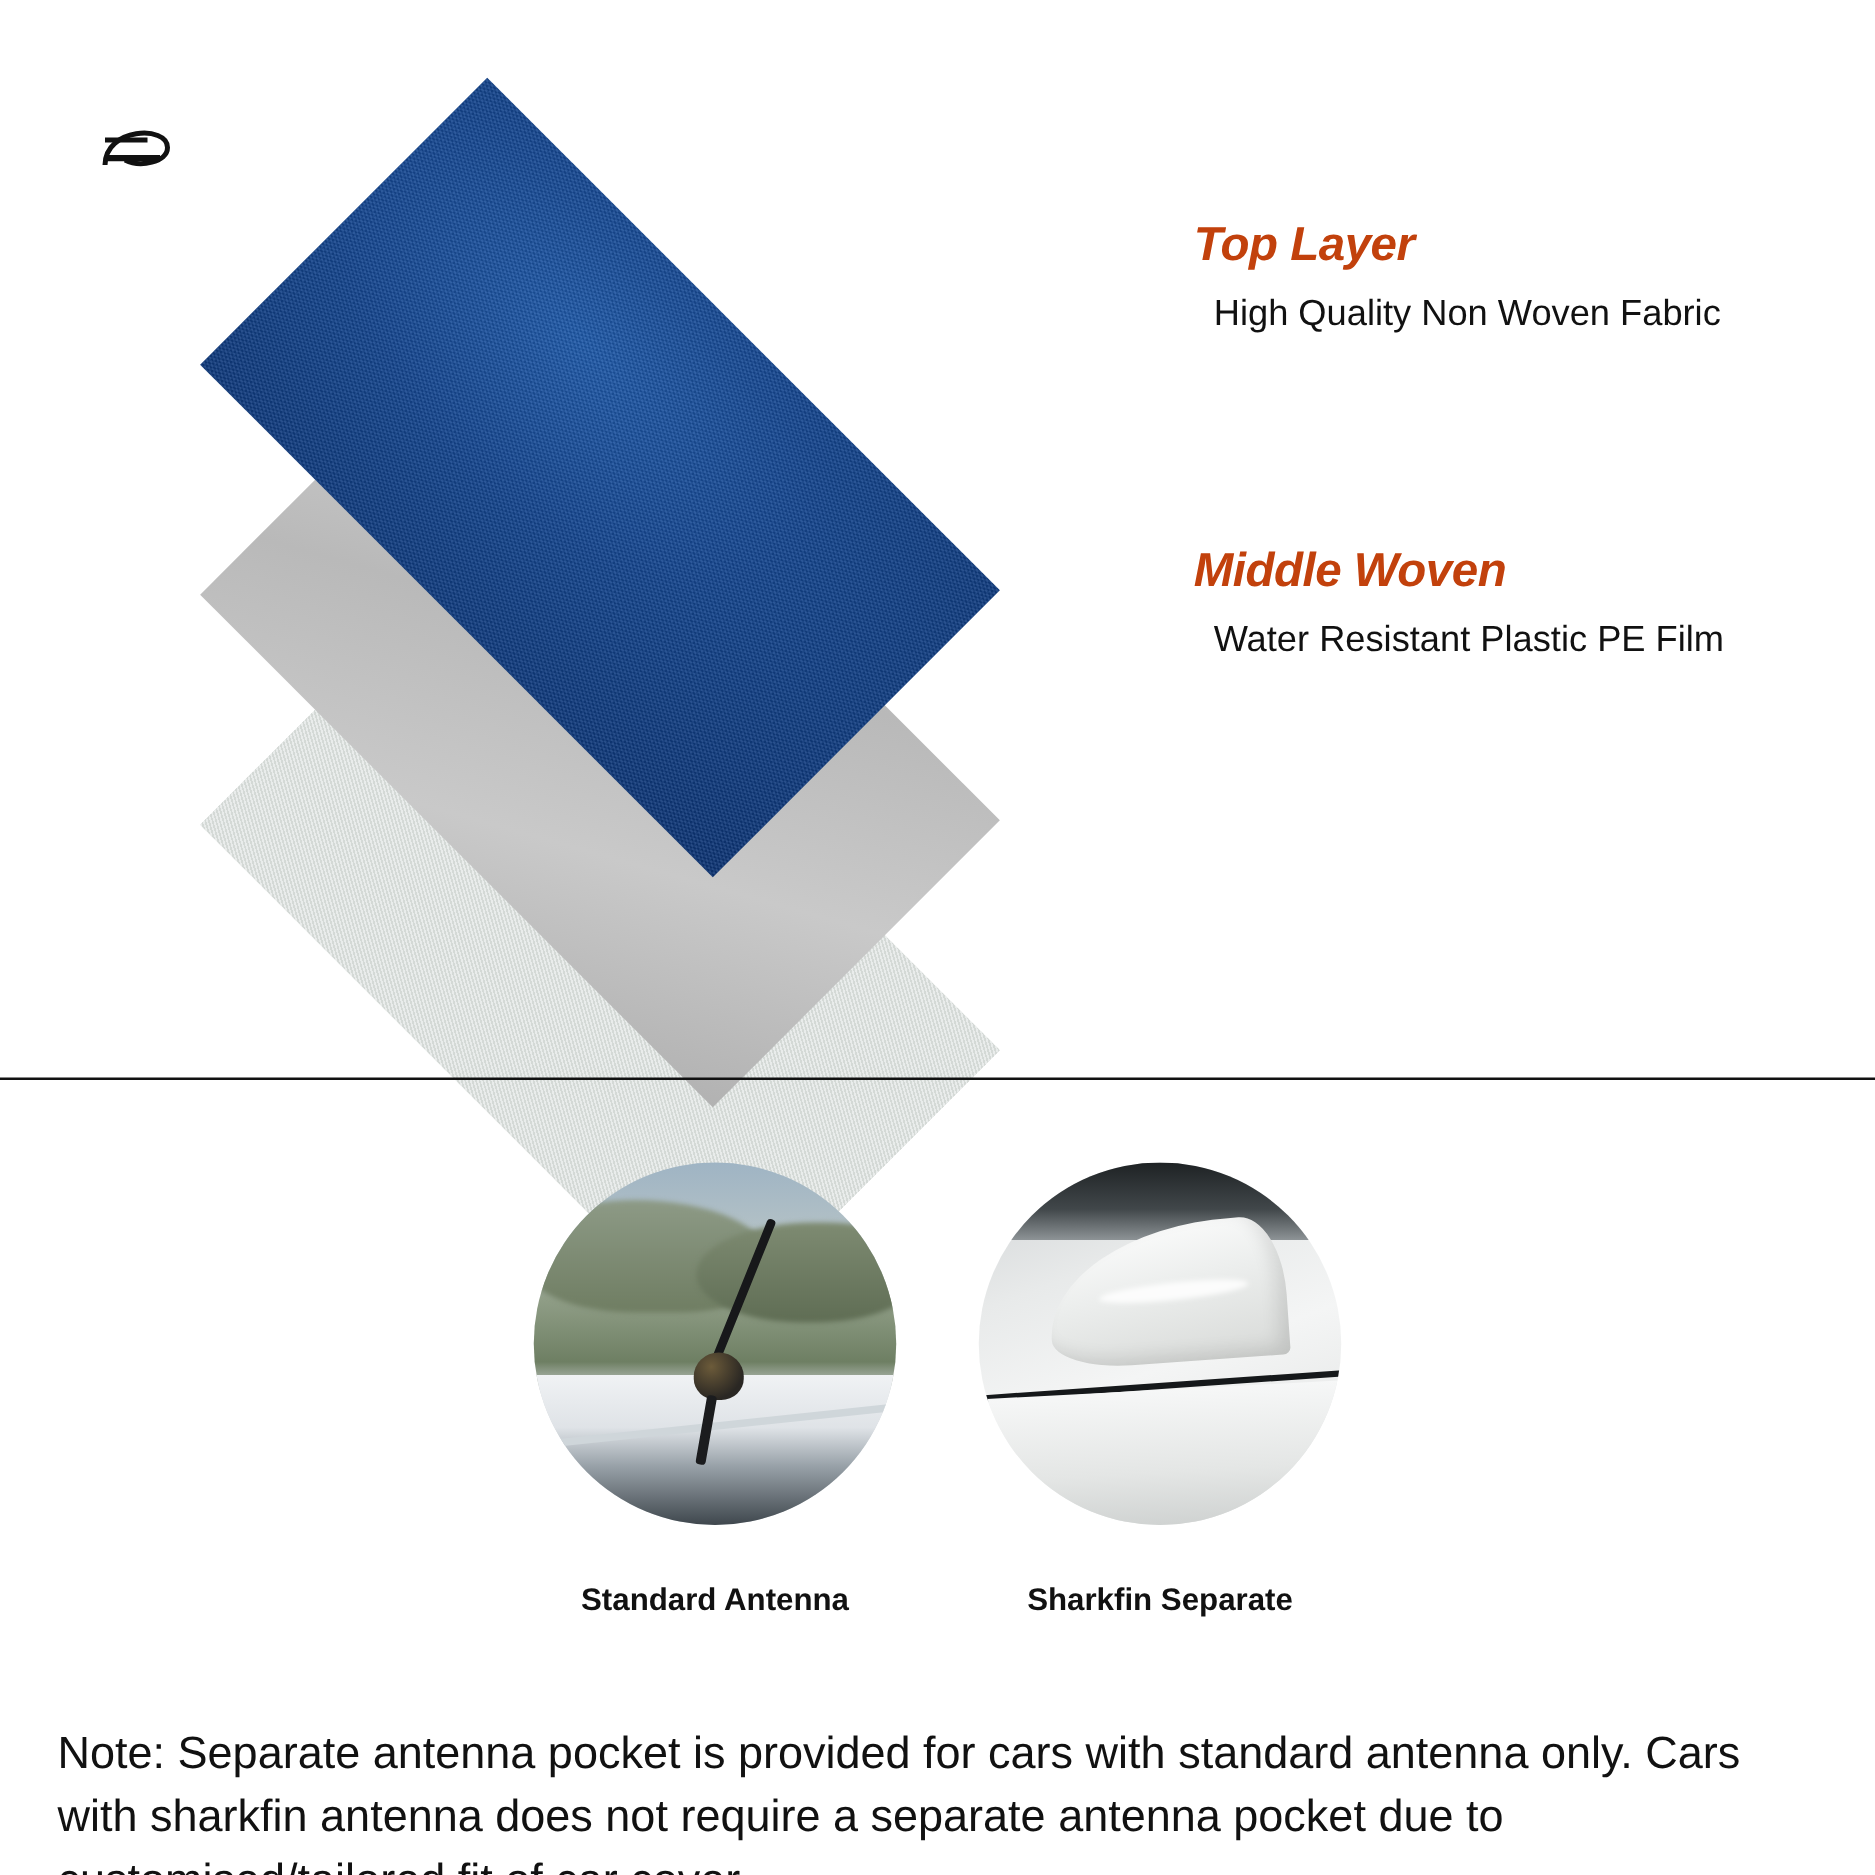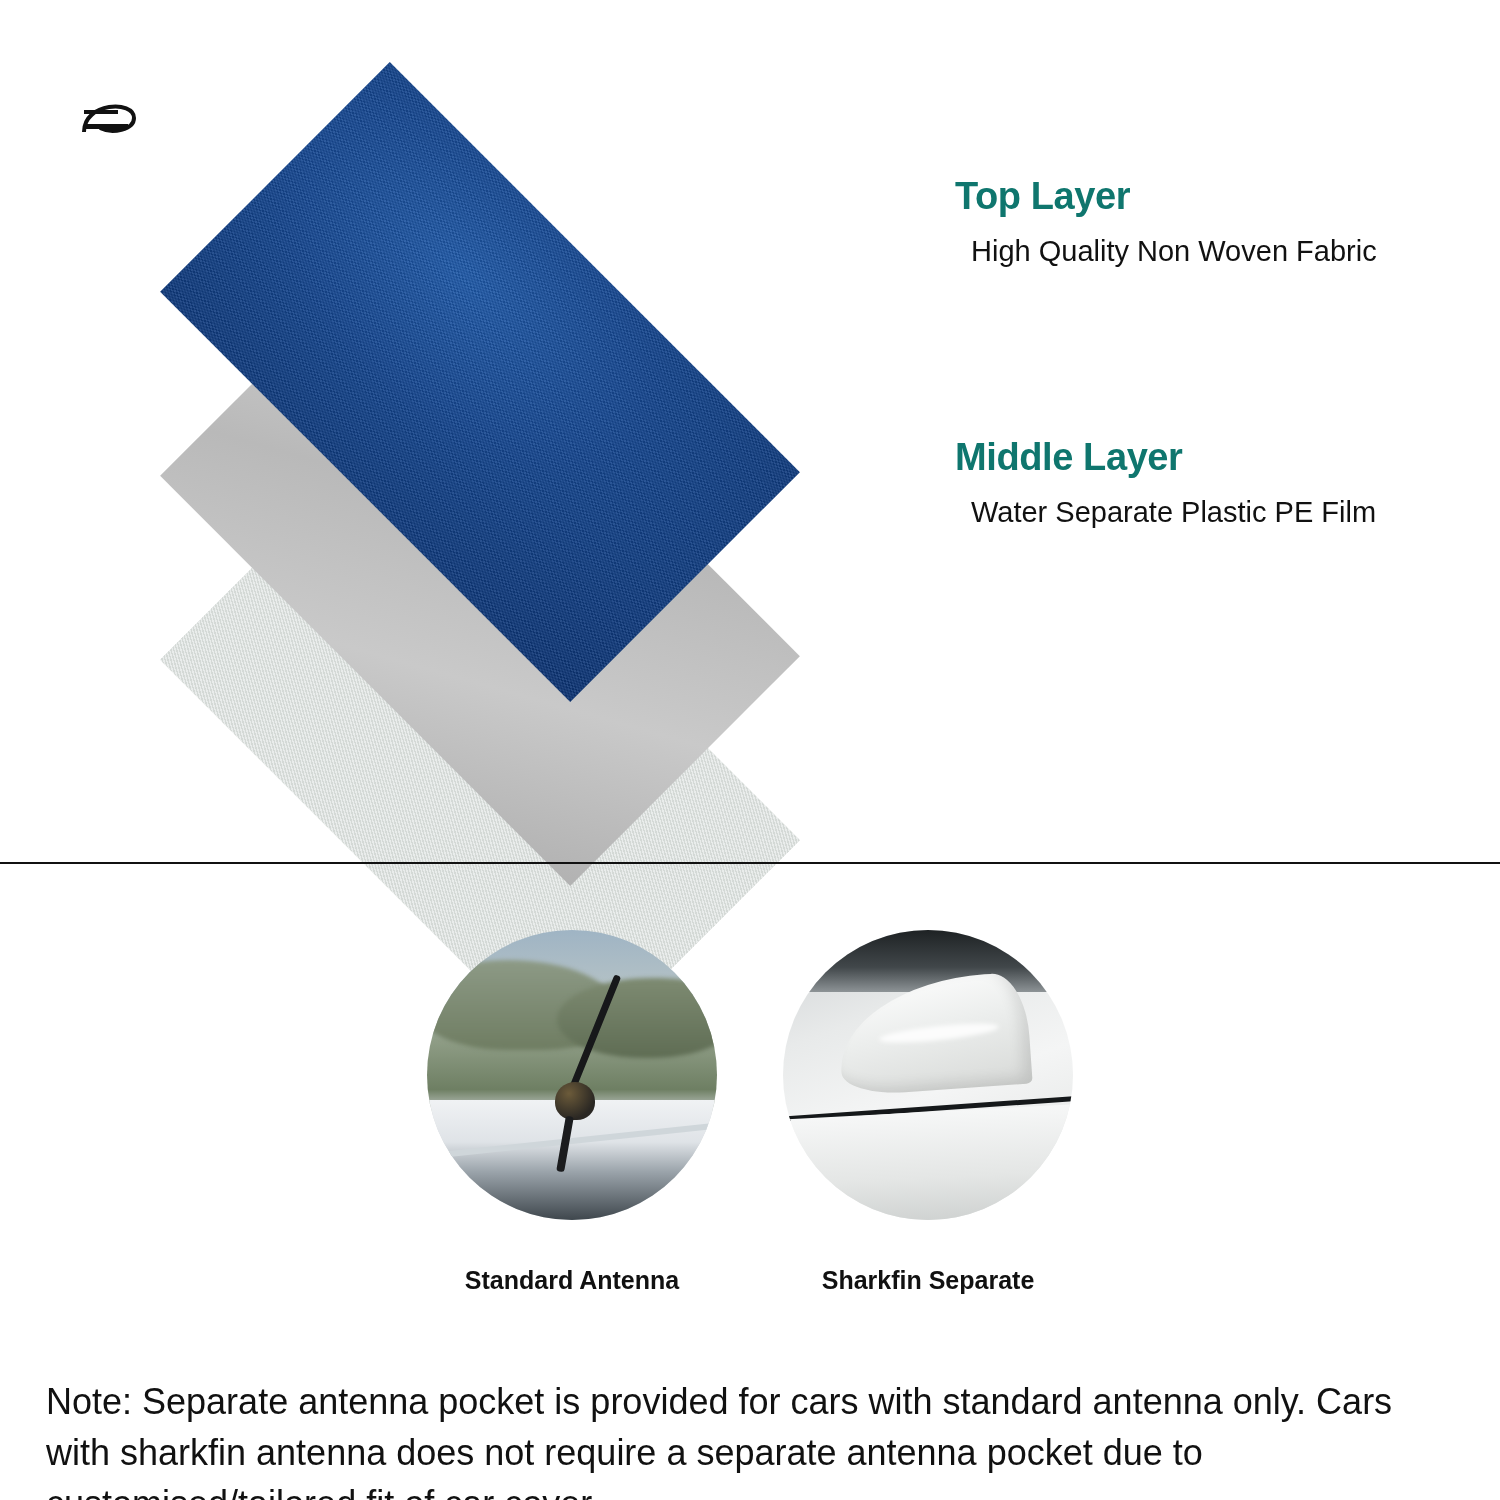--- a/index.html
+++ b/index.html
@@ -72,21 +72,22 @@
   .layer-caption {
     position: absolute;
     left: 955px;
   }
   .layer-title {
     font-size: 38px;
     font-weight: bold;
     letter-spacing: -0.4px;
     line-height: 1.1;
     margin: 0 0 6px 0;
-    color: #0f766e;
+    color: #c2410c;
+    font-style: italic;
   }
   .layer-sub {
     font-size: 29px;
     font-weight: normal;
     line-height: 1.2;
     margin: 16px;
     color: #111111;
   }
   #caption-top { top: 176px; }
   #caption-middle { top: 437px; }
@@ -269,22 +270,22 @@
     <div class="layer-sheet" id="layer-middle"></div>
     <div class="layer-sheet" id="layer-top"></div>
   </div>
 
   <div class="layer-caption" id="caption-top">
     <p class="layer-title">Top Layer</p>
     <p class="layer-sub">High Quality Non Woven Fabric</p>
   </div>
 
   <div class="layer-caption" id="caption-middle">
-    <p class="layer-title">Middle Layer</p>
-    <p class="layer-sub">Water Separate Plastic PE Film</p>
+    <p class="layer-title">Middle Woven</p>
+    <p class="layer-sub">Water Resistant Plastic PE Film</p>
   </div>
 
 
 </div>
 
 <div id="panel-divider"></div>
 
 <div id="bottom-panel">
 
   <div id="antenna-row">

